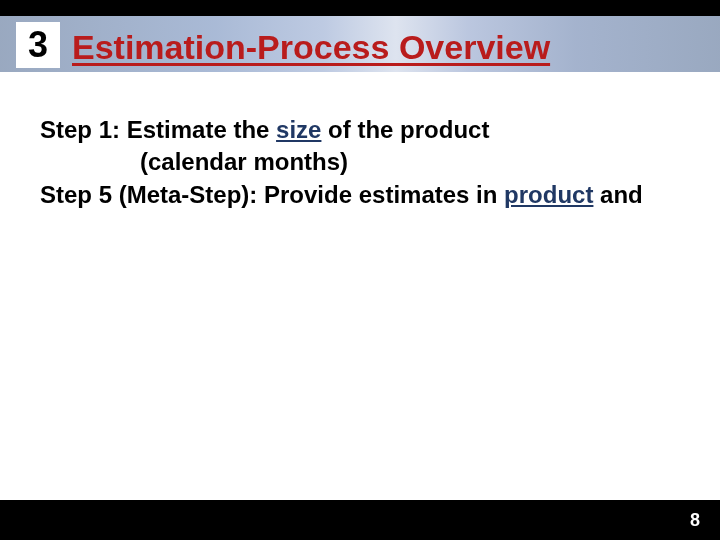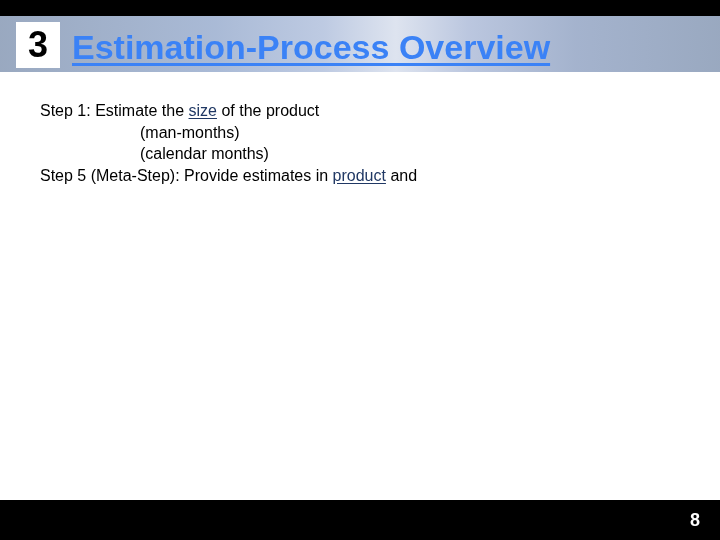--- a/index.html
+++ b/index.html
@@ -50,34 +50,35 @@
     color: #000000;
   }
 
   
   .slide-title {
     position: absolute;
     left: 72px;
     top: 28px;
     font-size: 34px;
     font-weight: bold;
-    color: #3b82f6;
+    color: #b91c1c;
     text-decoration: underline;
     text-underline-offset: 4px;
   }
 
   
   .body {
     position: absolute;
     left: 40px;
-    top: 100px;
+    top: 114px;
     width: 640px;
-    font-size: 16px;
+    font-size: 24px;
     line-height: 1.35;
     color: #000000;
+    font-weight: bold;
   }
 
   .step {
     margin-bottom: 0px;
   }
 
   .hang {
     padding-left: 100px;
     text-indent: -100px;
   }
@@ -127,21 +128,20 @@
   </div>
 
   <div class="slide-title">Estimation-Process Overview</div>
 
   <div class="body">
 
     <div class="step hang">
       <span>Step 1: Estimate the </span><span class="kw">size</span><span> of the product</span>
     </div>
 
-    <div class="sub">(man-months)</div>
 
     <div class="sub">(calendar months)</div>
 
     <div class="step">
       <span>Step 5 (Meta-Step): Provide estimates in </span><span class="kw">product</span><span> and </span>
     </div>
 
   </div>
 
   <div class="bottom-bar">

